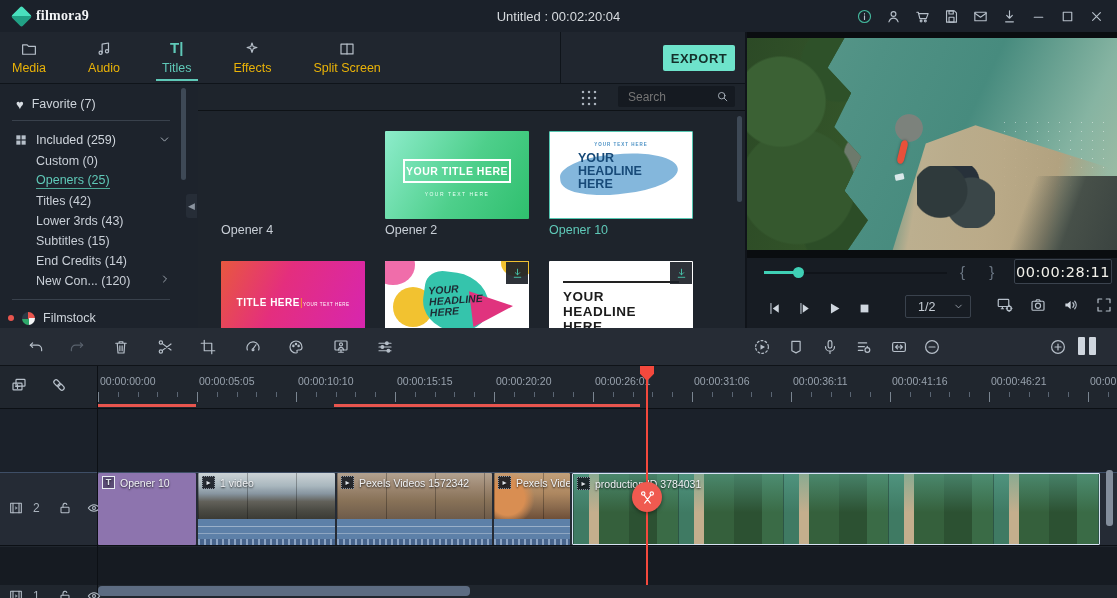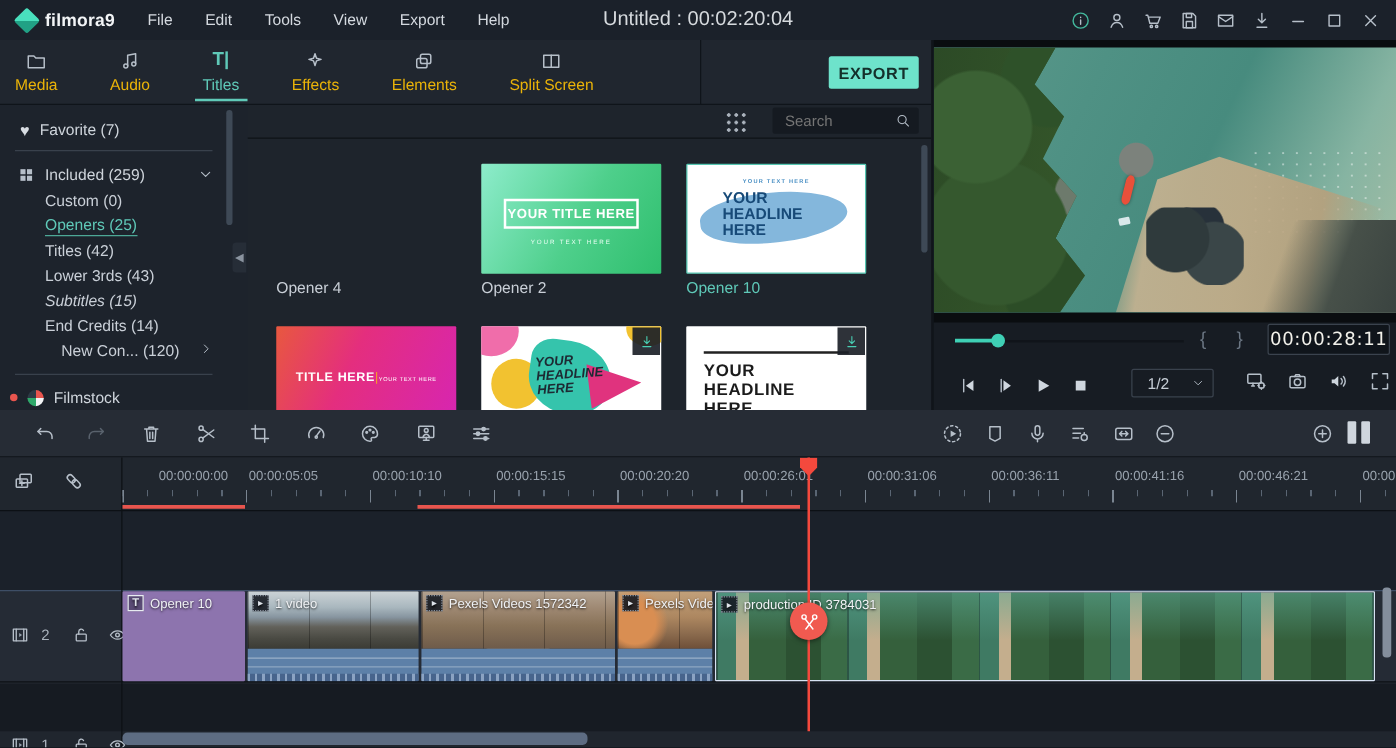--- a/index.html
+++ b/index.html
@@ -4,26 +4,26 @@
 <style>
   * { margin:0; padding:0; box-sizing:border-box; }
   html,body { background:#0d1117; }
   body { font-family:"Liberation Sans", sans-serif; }
   #app { position:relative; width:1117px; height:598px; background:#1e242c; overflow:hidden; color:#c6cdd5; font-size:12px; }
   .ic { stroke:#b6bfc9; fill:none; stroke-width:1.6; stroke-linecap:round; stroke-linejoin:round; display:block; }
   .ic.fill { fill:#b6bfc9; stroke:none; }
 
   
   #titlebar { position:absolute; left:0; top:0; width:1117px; height:32px; background:#1b212a; display:flex; align-items:center; }
-  .logo { display:flex; align-items:center; gap:7px; padding-left:14px; width:100px; }
+  .logo { display:flex; align-items:center; gap:7px; padding-left:14px; width:100px;font-family:Liberation Serif, serif; }
   .logo-diamond { width:15px; height:15px; background:linear-gradient(135deg,#49e0bd 50%,#21a185 50%); transform:rotate(45deg); border-radius:2px; }
   .logo-text { color:#f2f4f6; font-weight:bold; font-size:14px; letter-spacing:.2px; }
   .menus { display:flex; gap:26px; margin-left:18px; color:#d4d9df; font-size:12.5px; }
   .menus span { cursor:default; }
-  .proj-title { position:absolute; left:50%; transform:translateX(-50%); color:#d6dade; font-size:16px; }
+  .proj-title { position:absolute; left:50%; transform:translateX(-50%); color:#d6dade; font-size:13px; }
   .tb-icons { position:absolute; right:12px; display:flex; align-items:center; gap:12px; }
   .tb-icons .ic { width:17px; height:17px; }
   .winbtn { width:22px; text-align:center; }
 
   
   #tabbar { position:absolute; left:0; top:32px; width:745px; height:52px; background:#20262f; border-bottom:1px solid #0f141a; }
   .tabs { display:flex; gap:34px; padding-left:8px; height:100%; }
   .tab { display:flex; flex-direction:column; align-items:center; justify-content:center; gap:3px; padding:0 4px; position:relative; color:#eab308; font-size:12.5px; }
   .tab .ic { width:18px; height:18px; }
   .tab.active { color:#5fc9b8; }
@@ -183,28 +183,20 @@
 </head>
 <body>
 
 <div id="app">
 
   <div id="titlebar">
     <div class="logo">
       <span class="logo-diamond"></span>
       <span class="logo-text">filmora9</span>
     </div>
-    <div class="menus">
-      <span>File</span>
-      <span>Edit</span>
-      <span>Tools</span>
-      <span>View</span>
-      <span>Export</span>
-      <span>Help</span>
-    </div>
     <div class="proj-title">Untitled : 00:02:20:04</div>
     <div class="tb-icons">
       <svg class="ic" viewBox="0 0 24 24">
           <circle cx="12" cy="12" r="8.5" stroke="#43b79c"></circle>
           <path d="M12 8v.6M12 11.2v5"></path>
         </svg>
       <svg class="ic" viewBox="0 0 24 24">
           <circle cx="12" cy="8.5" r="3.4"></circle>
           <path d="M5.5 19.5c1.4-4 3.8-5.3 6.5-5.3s5.1 1.3 6.5 5.3"></path>
         </svg>
@@ -255,27 +247,20 @@
       </div>
       <div class="tab active">
         <span class="titles-glyph">T|</span>
         <span>Titles</span>
       </div>
       <div class="tab">
         <svg class="ic" viewBox="0 0 24 24">
             <path d="M12 4l1.6 4.8L18.5 10l-4.9 1.6L12 16.5l-1.6-4.9L5.5 10l4.9-1.2z"></path>
           </svg>
         <span>Effects</span>
-      </div>
-      <div class="tab">
-        <svg class="ic" viewBox="0 0 24 24">
-            <rect x="8.5" y="4.5" width="11" height="10" rx="2"></rect>
-            <rect x="4.5" y="9" width="11" height="10" rx="2"></rect>
-          </svg>
-        <span>Elements</span>
       </div>
       <div class="tab">
         <svg class="ic" viewBox="0 0 24 24">
             <rect x="4" y="5.5" width="16" height="13"></rect>
             <path d="M12 5.5v13"></path>
           </svg>
         <span>Split Screen</span>
       </div>
     </div>
   </div>
@@ -305,27 +290,27 @@
       </div>
     <div class="side-row" style="left:36px; top:87px;">
         <span class="cat active">Openers (25)</span>
       </div>
     <div class="side-row" style="left:36px; top:107px;">
         <span class="cat">Titles (42)</span>
       </div>
     <div class="side-row" style="left:36px; top:127px;">
         <span class="cat">Lower 3rds (43)</span>
       </div>
-    <div class="side-row" style="left:36px; top:147px;font-style:italic;">
+    <div class="side-row" style="left:36px; top:147px;">
         <span class="cat">Subtitles (15)</span>
       </div>
     <div class="side-row" style="left:36px; top:167px;">
         <span class="cat">End Credits (14)</span>
       </div>
-    <div class="side-row" style="left:36px; top:187px;margin-left:13px;">
+    <div class="side-row" style="left:36px; top:187px;">
         <span class="cat">New Con... (120)</span>
       </div>
     <svg class="ic" style="position:absolute; left:159px; top:189px; width:12px; height:12px;" viewBox="0 0 24 24">
         <path d="M9 6l6 6-6 6"></path>
       </svg>
     <div class="divider" style="top:215px;"></div>
     <div class="side-row" style="left:8px; top:224px;">
       <span class="reddot"></span>
       <span class="pie"></span>
       <span>Filmstock</span>
@@ -618,21 +603,21 @@
             <path d="M9 11V8a3 3 0 0 1 5.7-1.3"></path>
           </svg>
         <svg class="ic" style="margin-left:4px;" viewBox="0 0 24 24">
             <path d="M3.5 12s3.4-5 8.5-5 8.5 5 8.5 5-3.4 5-8.5 5-8.5-5-8.5-5z"></path>
             <circle cx="12" cy="12" r="2.2"></circle>
           </svg>
       </div>
     </div>
 
     <div id="ruler">
-      <span class="ruler-label" style="left:2px;margin-left:27px;">00:00:00:00</span>
+      <span class="ruler-label" style="left:2px;">00:00:00:00</span>
       <span class="ruler-label" style="left:101px;">00:00:05:05</span>
       <span class="ruler-label" style="left:200px;">00:00:10:10</span>
       <span class="ruler-label" style="left:299px;">00:00:15:15</span>
       <span class="ruler-label" style="left:398px;">00:00:20:20</span>
       <span class="ruler-label" style="left:497px;">00:00:26:01</span>
       <span class="ruler-label" style="left:596px;">00:00:31:06</span>
       <span class="ruler-label" style="left:695px;">00:00:36:11</span>
       <span class="ruler-label" style="left:794px;">00:00:41:16</span>
       <span class="ruler-label" style="left:893px;">00:00:46:21</span>
       <span class="ruler-label" style="left:992px;">00:00:52:01</span>

